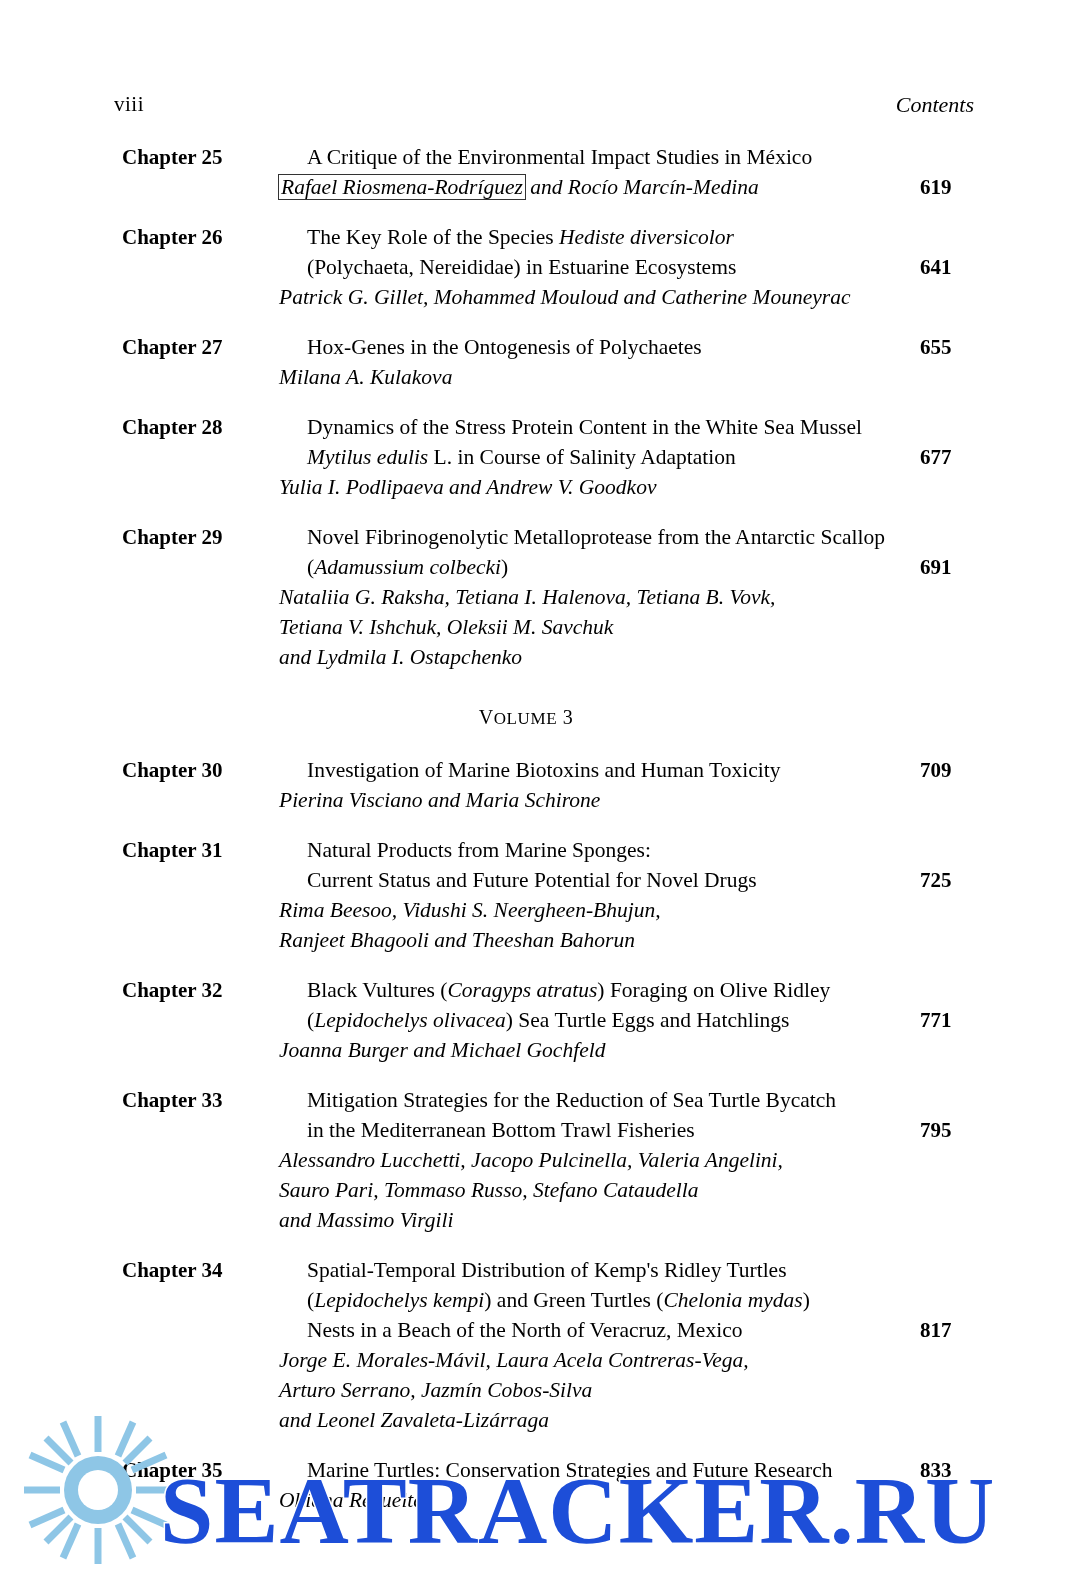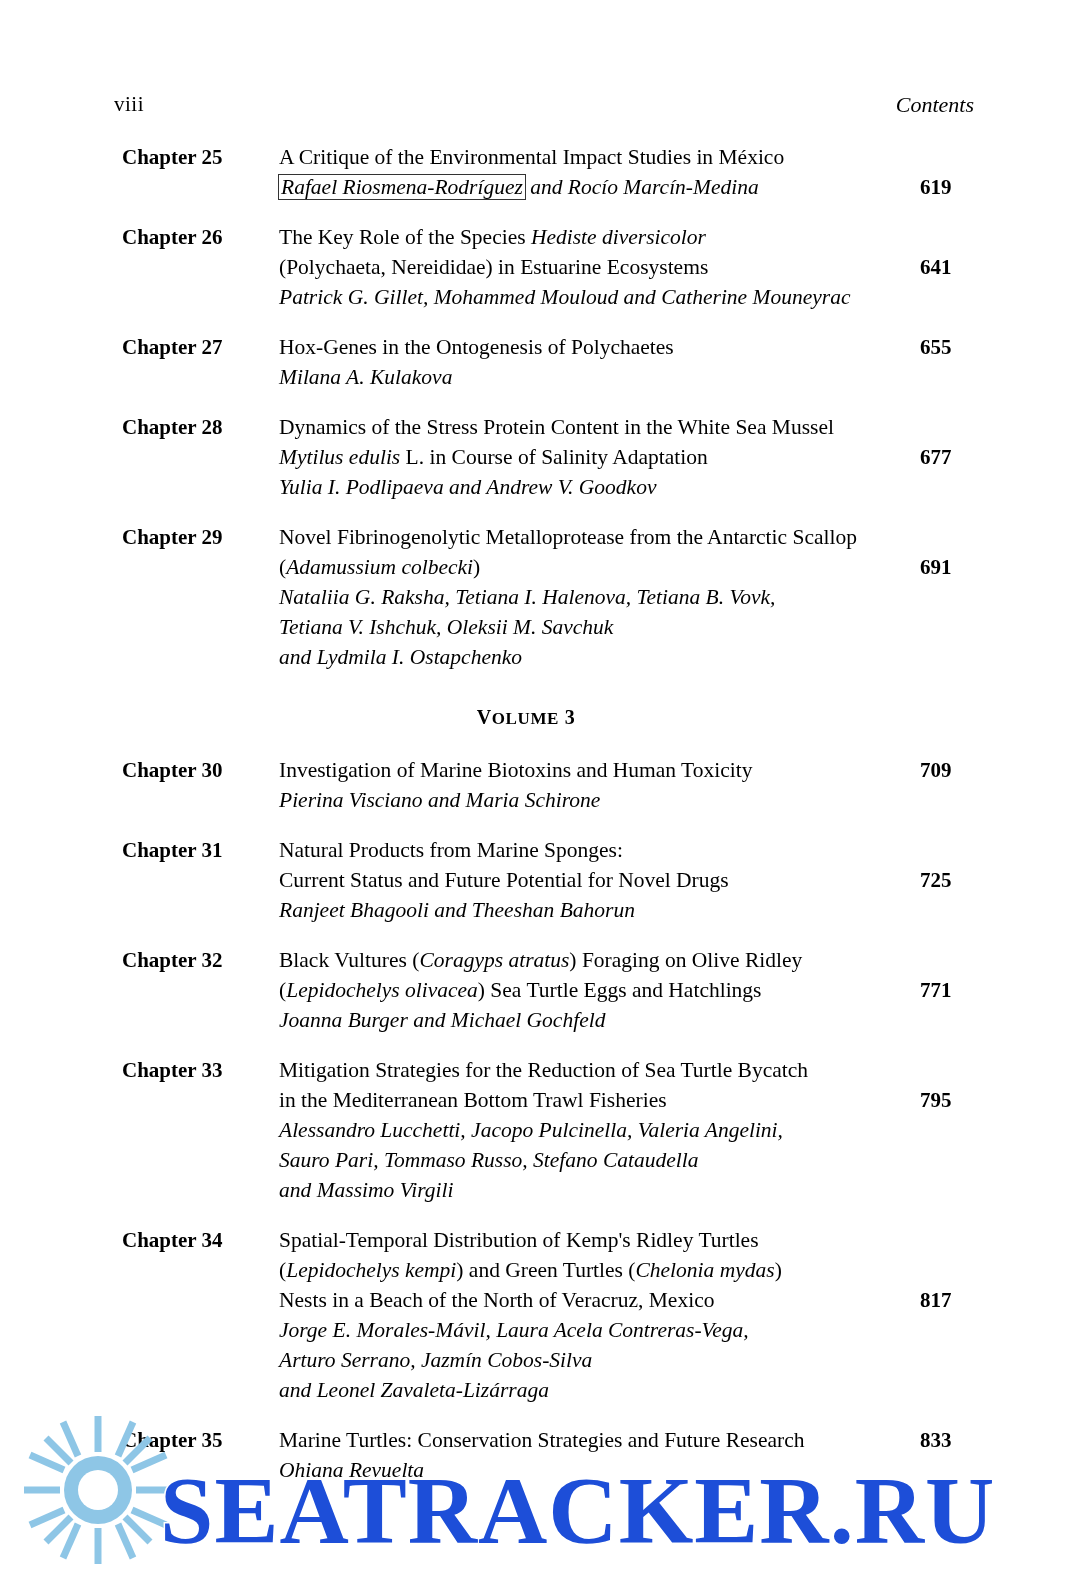--- a/index.html
+++ b/index.html
@@ -62,20 +62,21 @@
     font-size: 21px;
     line-height: 30px;
     white-space: nowrap;
   }
   .entry-body {
     font-size: 21.5px;
     line-height: 30px;
   }
   .title-line {
     white-space: nowrap;
+    margin-left: 28px;
   }
   .authors {
     font-style: italic;
     white-space: nowrap;
   }
   .authors .boxed {
     outline: 1px solid #333;
     padding: 0 2px;
   }
   .page-num {
@@ -83,21 +84,21 @@
     font-size: 21px;
     text-align: left;
     line-height: 30px;
     white-space: nowrap;
   }
   .pn-row-1 { padding-top: 0px; }
   .pn-row-2 { padding-top: 30px; }
   .pn-row-3 { padding-top: 60px; }
   .volume-head {
     text-align: center;
-    font-weight: bold;
+    font-weight: normal;
     font-size: 20px;
     letter-spacing: 0.6px;
     margin: 34px 0 26px 0;
     padding-right: 60px;
   }
   .volume-head .sc {
     font-size: 17px;
   }
   em { font-style: italic; }
 
@@ -201,20 +202,21 @@
         <div class="authors">Pierina Visciano and Maria Schirone</div>
       </div>
       <div class="page-num pn-row-1">709</div>
     </div>
 
     <div class="entry">
       <div class="chapter-label">Chapter 31</div>
       <div class="entry-body">
         <div class="title-line">Natural Products from Marine Sponges:</div>
         <div class="title-line">Current Status and Future Potential for Novel Drugs</div>
+        <div class="authors">Rima Beesoo, Vidushi S. Neergheen-Bhujun,</div>
         <div class="authors">Ranjeet Bhagooli and Theeshan Bahorun</div>
       </div>
       <div class="page-num pn-row-2">725</div>
     </div>
 
     <div class="entry">
       <div class="chapter-label">Chapter 32</div>
       <div class="entry-body">
         <div class="title-line">Black Vultures (<em>Coragyps atratus</em>) Foraging on Olive Ridley</div>
         <div class="title-line">(<em>Lepidochelys olivacea</em>) Sea Turtle Eggs and Hatchlings</div>

